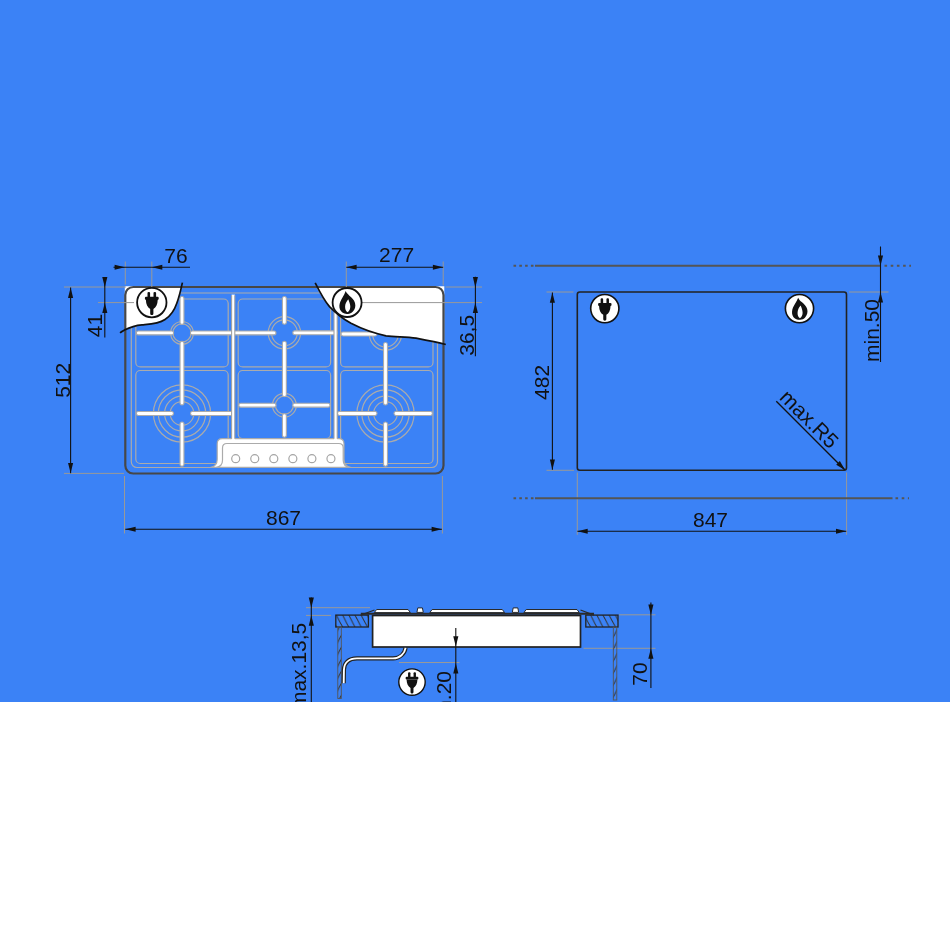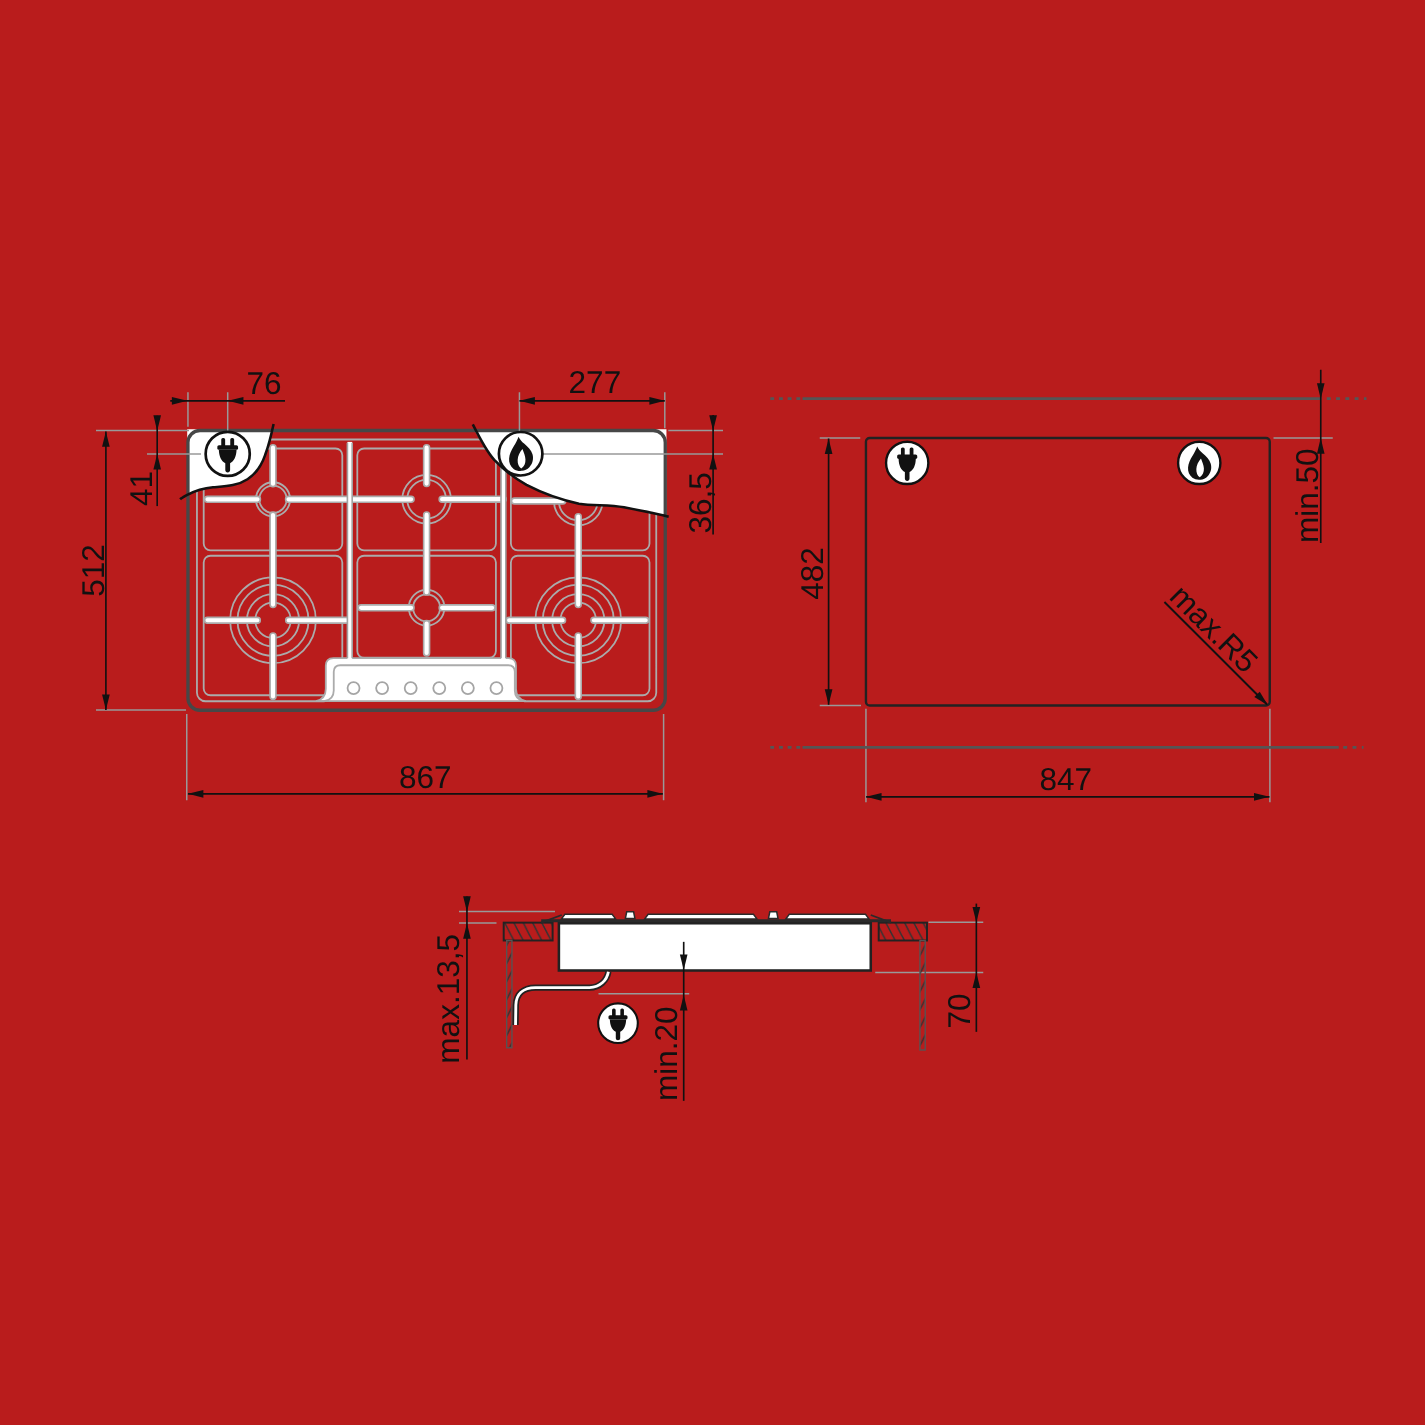--- a/index.html
+++ b/index.html
@@ -1,15 +1,15 @@
 <!DOCTYPE html>
 <html><head><meta charset="utf-8">
 <style>
 html,body{margin:0;padding:0;background:#fff;}
-#page{width:950px;height:950px;position:relative;background:#b91c1c;opacity:0.999;}
+#page{width:950px;height:702px;position:relative;background:#3b82f6;opacity:0.999;}
 text{font-family:"Liberation Sans",sans-serif;fill:#111;}
 svg{will-change:transform;}
 </style></head>
 <body>
 
 <div id="page">
 <svg width="950" height="950" viewBox="0 0 950 950">
 <defs>
 <pattern id="hatch" width="6.2" height="12" patternUnits="userSpaceOnUse">
 <path d="M-1,-2 L7.2,14 M-7.2,-2 L1,14 M5.2,-2 L13.4,14" stroke="#333" stroke-width="1.0" fill="none"></path>

